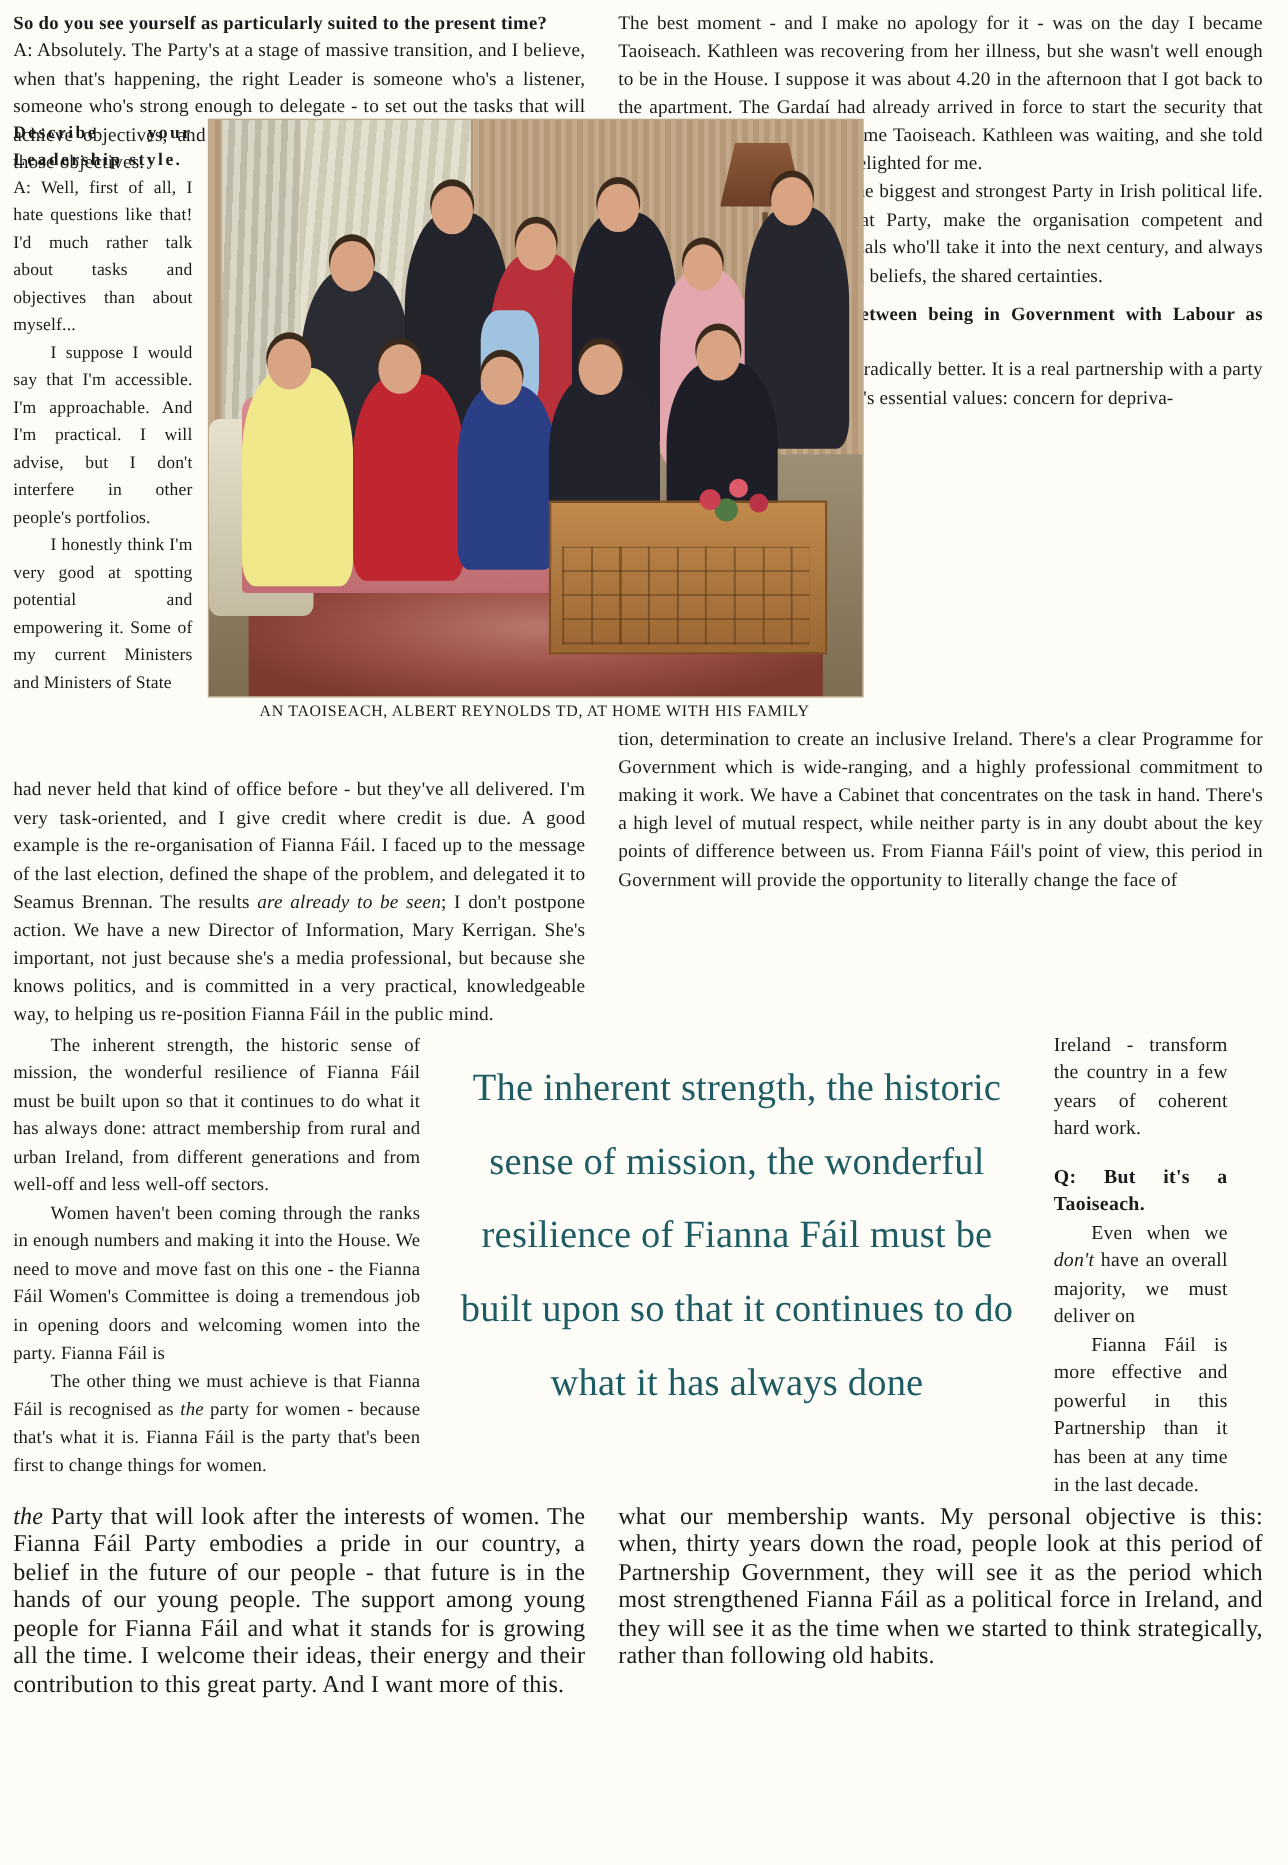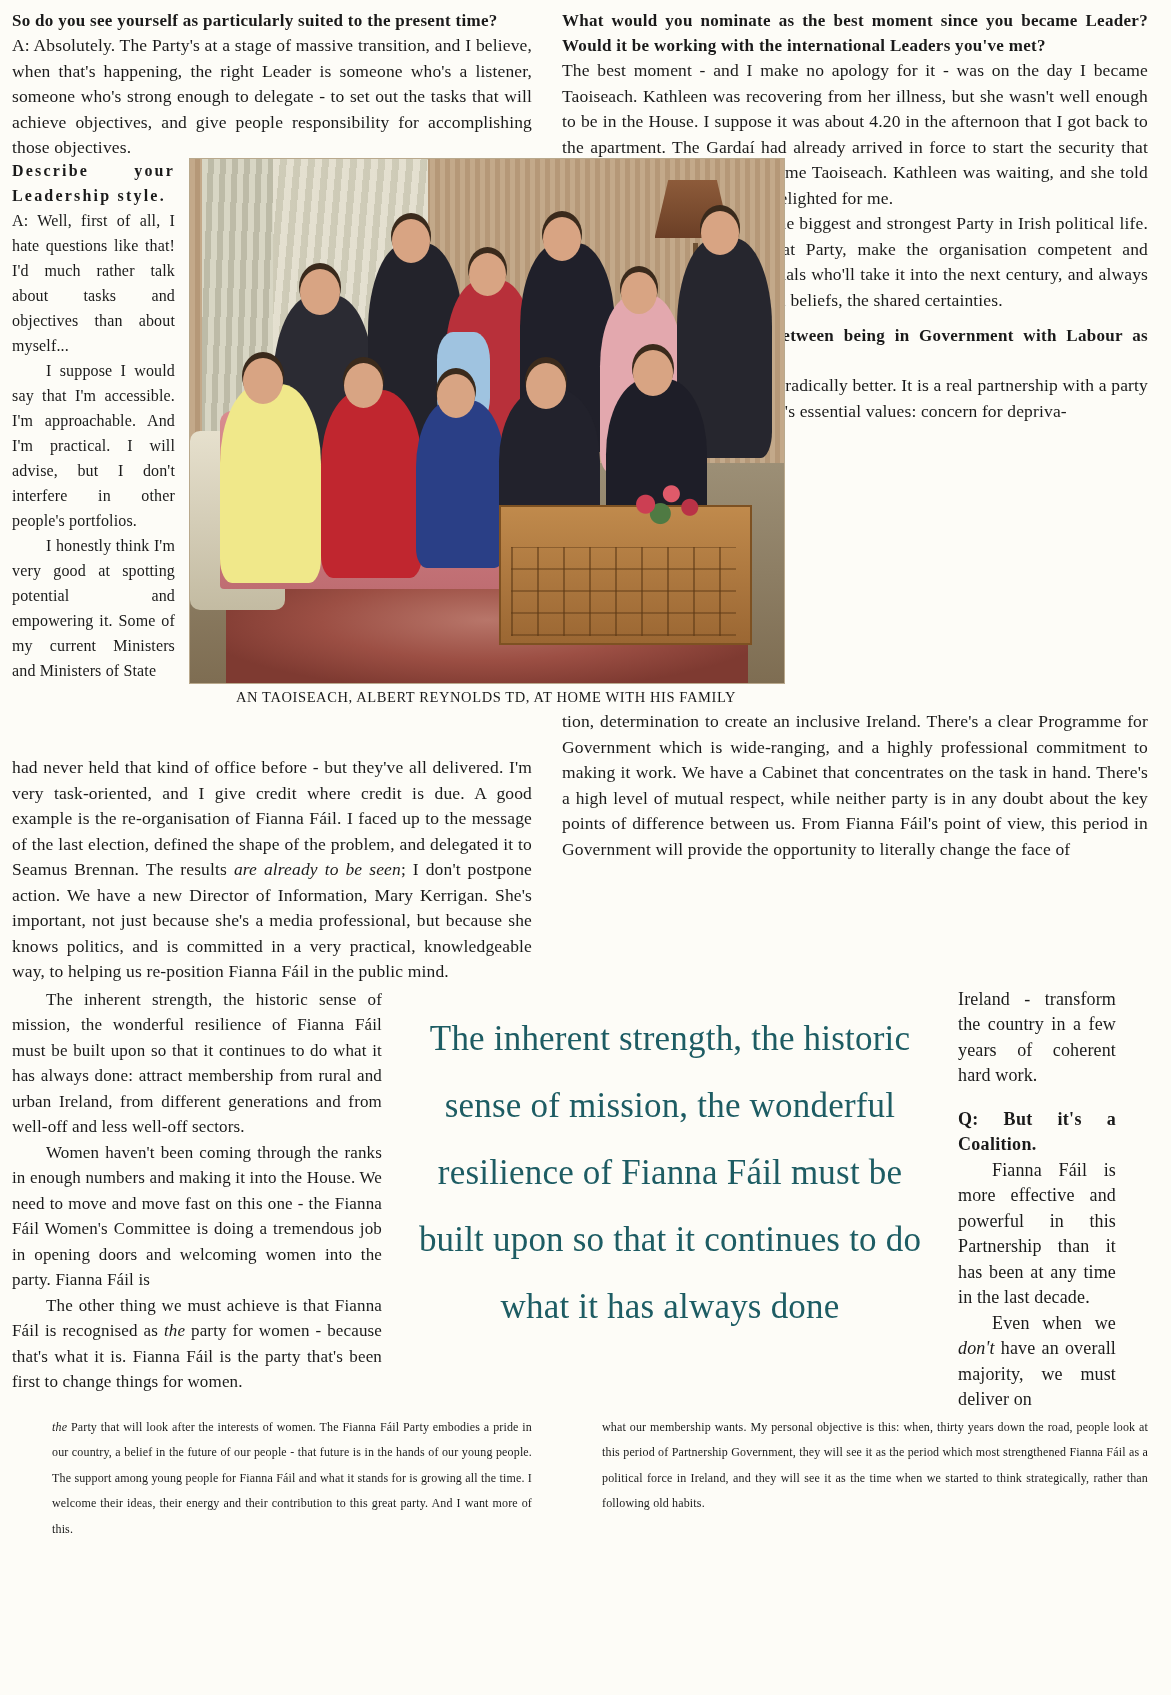--- a/index.html
+++ b/index.html
@@ -193,34 +193,33 @@
   .qr p, .qr .q { font-size: 18px; line-height: 25.5px; text-align: justify; }
 
   
   .bottom-region {
     display: flex;
     gap: 30px;
     margin-top: 2px;
   }
   .bl { width: 520px; }
   .br { width: 586px; }
-  .bl p, .br p { font-size: 12px; line-height: 25.5px; margin-left: 40px; }
+  .bl p, .br p { font-size: 22px; line-height: 25.5px; }
 </style>
 </head>
 <body>
 
 <div class="page">
 
   <div class="top-region">
     <div class="top-left">
       <p class="q">So do you see yourself as particularly suited to the present time?</p>
       <p>A: Absolutely.  The Party's at a stage of massive transition, and I believe, when that's happening, the right Leader is someone who's a listener, someone who's strong enough to delegate - to set out the tasks that will achieve objectives, and give people responsibility for accomplishing those objectives.</p>
     </div>
     <div class="top-right">
-      <p class="q">What would you nominate as the best moment since you became Leader? Would it be working with the international Leaders you've met?</p>
       <p>The best moment - and I make no apology for it - was on the day I became Taoiseach. Kathleen was recovering from her illness, but she wasn't well enough to be in the House. I suppose it was about 4.20 in the afternoon that I got back to the apartment. The Gardaí had already arrived in force to start the security that has surrounded us since I became Taoiseach. Kathleen was waiting, and she told me she was proud of me and delighted for me.</p>
       <p class="indent">I had become Leader of the biggest and strongest Party in Irish political life. My task is to modernise that Party, make the organisation competent and confident, identify the individuals who'll take it into the next century, and always - always - safeguard the central beliefs, the shared certainties.</p>
       <p class="q" style="margin-top:10px">Q: What's the difference between being in Government with Labour as opposed to the PDs?</p>
       <p class="indent">It's radically different and radically better. It is a real partnership with a party that shares some of Fianna Fáil's essential values: concern for depriva-</p>
     </div>
   </div>
 
   <div class="mid-region" style="margin-top:-266px">
     <div class="narrow-col">
       <p class="q spaced">Describe your Leadership style.</p>
@@ -299,23 +298,23 @@
       <p class="indent">Women haven't been coming through the ranks in enough numbers and making it into the House. We need to move and move fast on this one - the Fianna Fáil Women's Committee is doing a tremendous job in opening doors and welcoming women into the party. Fianna Fáil is</p>
       <p class="indent">The other thing we must achieve is that Fianna Fáil is recognised as <em>the</em> party for women - because that's what it is. Fianna Fáil is the party that's been first to change things for women.</p>
     </div>
 
     <div class="qc">
       <div class="pullquote">The inherent strength, the historic sense of mission, the wonderful resilience of Fianna Fáil must be built upon so that it continues to do what it has always done</div>
     </div>
 
     <div class="qr">
       <p>Ireland - transform the country in a few years of coherent hard work.</p>
-      <p class="q" style="margin-top:18px">Q: But it's a Coalition.</p>
+      <p class="q" style="margin-top:18px">Q: But it's a Taoiseach.</p>
+      <p class="indent">Even when we <em>don't</em> have an overall majority, we must deliver on</p>
       <p class="indent">Fianna Fáil is more effective and powerful in this Partnership than it has been at any time in the last decade.</p>
-      <p class="indent">Even when we <em>don't</em> have an overall majority, we must deliver on</p>
     </div>
   </div>
 
   <div class="bottom-region">
     <div class="bl">
       <p><em>the</em> Party that will look after the interests of women. The Fianna Fáil Party embodies a pride in our country, a belief in the future of our people - that future is in the hands of our young people. The support among young people for Fianna Fáil and what it stands for is growing all the time. I welcome their ideas, their energy and their contribution to this great party. And I want more of this.</p>
     </div>
     <div class="br">
       <p>what our membership wants. My personal objective is this: when, thirty years down the road, people look at this period of Partnership Government, they will see it as the period which most strengthened Fianna Fáil as a political force in Ireland, and they will see it as the time when we started to think strategically, rather than following old habits.</p>
     </div>

